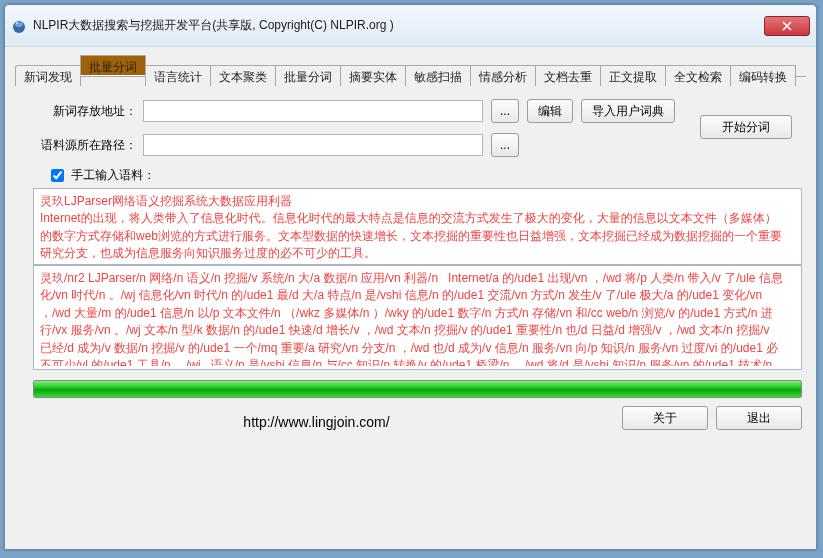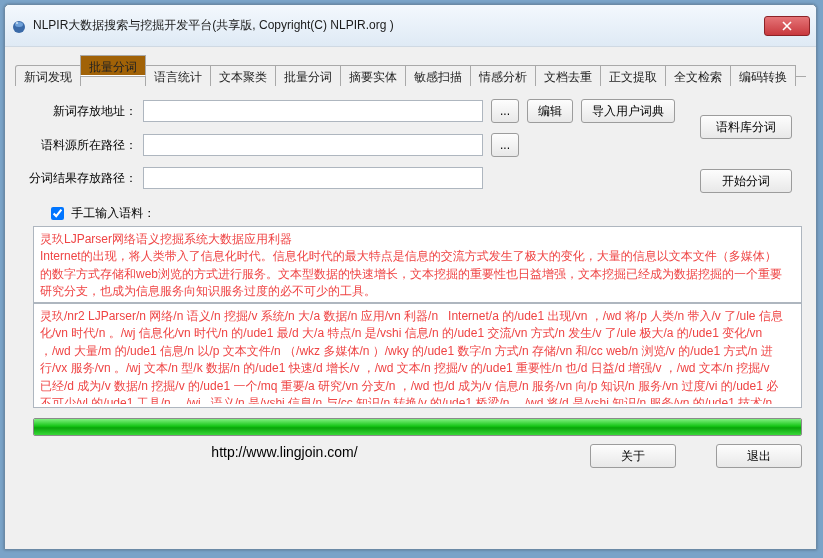--- a/index.html
+++ b/index.html
@@ -22,21 +22,21 @@
   .btn { height: 24px; min-width: 40px; background: linear-gradient(#fdfdfd,#e8e8e8); border: 1px solid #9c9c9c; border-radius: 3px; padding: 2px 10px; cursor: pointer; margin-left: 8px; color: #000; }
   .btn.icon { min-width: 28px; padding: 2px 6px; }
   .chk { margin: 0 4px 0 0; vertical-align: middle; }
   .ta-wrap { border: 1px solid #aeb6bf; background: #fff; position: relative; }
   .ta { width: 100%; border: none; resize: none; padding: 4px 18px 4px 6px; line-height: 1.45; font-family: inherit; font-size: 12px; color: #ef4444; background: transparent; overflow-y: scroll; }
   .ta1 { height: 72px; }
   .ta2 { height: 100px; }
   .sect-label { margin: 10px 0 4px 0; color: #000; }
   .progress { height: 18px; border: 1px solid #8a8a8a; border-radius: 2px; background: #e9e9e9; margin-top: 10px; overflow: hidden; }
   .progress-fill { height: 100%; width: 100%; background: linear-gradient(#7ef07e, #16c516 45%, #0aa50a 55%, #38d838); }
-  .footer { display: flex; align-items: flex-start; justify-content: flex-end; padding: 8px 4px 2px 4px; gap: 32px; }
+  .footer { display: flex; align-items: flex-end; justify-content: flex-end; padding: 8px 4px 2px 4px; }
   .url { flex: 1; text-align: center; color: #000; font-size: 14px; }
   .right-col { position: absolute; right: 24px; top: 38px; display: flex; flex-direction: column; gap: 30px; align-items: flex-end; }
 </style>
 </head>
 <body>
 
 <div class="window">
   <div class="titlebar">
     <span class="app-icon">
       <svg width="16" height="16" viewBox="0 0 16 16">
@@ -78,28 +78,23 @@
         <button class="btn">编辑</button>
         <button class="btn">导入用户词典</button>
       </div>
 
       <div class="row">
         <span class="row-label">语料源所在路径：</span>
         <input class="txt main" value="" style="">
         <button class="btn icon">...</button>
       </div>
 
-      <div class="row" style="margin-bottom:16px;">
-        <span class="row-label">分词结果存放路径：</span>
-        <input class="txt main" value="" style="">
-      </div>
 
       <div class="right-col">
         <span></span>
-        <button class="btn" style="min-width:92px;">语料库分词</button>
         <button class="btn" style="min-width:92px;">开始分词</button>
       </div>
 
       <div class="row" style="margin-bottom:4px;">
         <span style="width:36px;"></span>
         <label>
           <input type="checkbox" class="chk" checked="" style="">
           <span>手工输入语料：</span>
         </label>
       </div>

